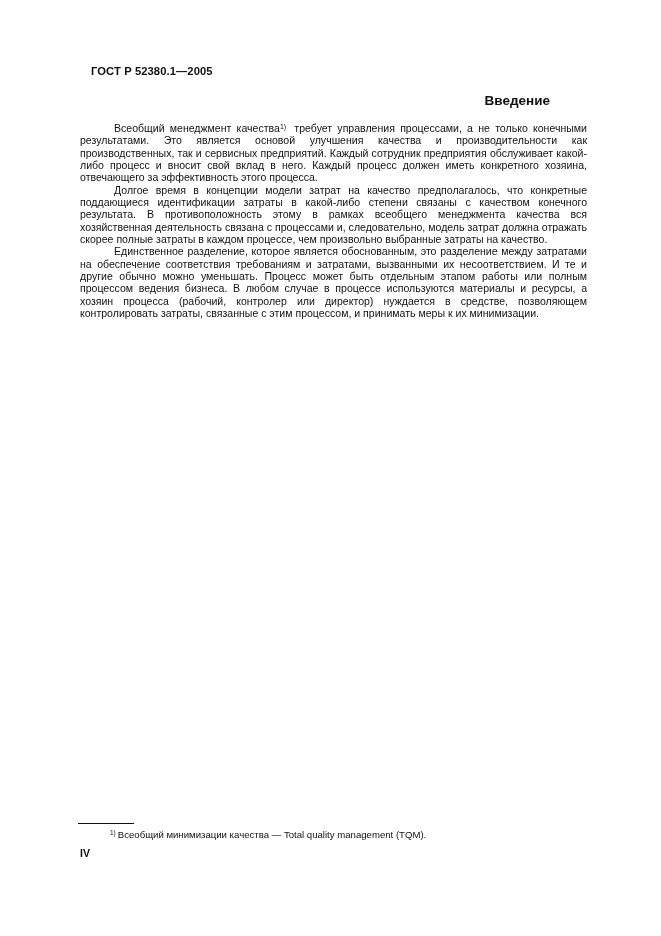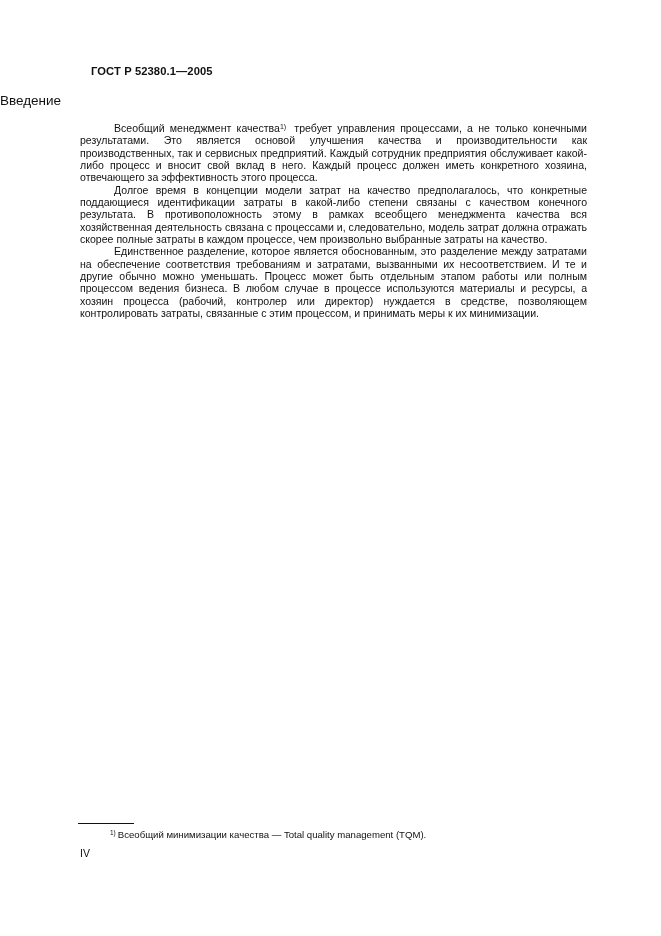--- a/index.html
+++ b/index.html
@@ -1,26 +1,26 @@
 <!DOCTYPE html>
 <html><head>
 <meta charset="utf-8">
 <style>
   html, body { margin: 0; padding: 0; background: #ffffff; }
   body { width: 661px; height: 936px; position: relative; overflow: hidden;
          font-family: "Liberation Sans", sans-serif; color: #111111; }
   .header { position: absolute; left: 80px; top: 65px; font-size: 11.2px; font-weight: bold; letter-spacing: 0.1px; margin-left: 11px; }
-  .title { position: absolute; left: 0; width: 550px; top: 93px; text-align: left; font-size: 13.5px; font-weight: normal; }
+  .title { position: absolute; left: 0; width: 550px; top: 93px; text-align: right; font-size: 13.5px; font-weight: bold; }
   .content { position: absolute; left: 80px; top: 122px; width: 507px; font-size: 10.55px; line-height: 12.35px; text-align: justify; }
   .content p { margin: 0; text-indent: 34px; }
   sup.fn { font-size: 7px; vertical-align: 3px; line-height: 0; margin-right: 3px; }
   .fn-rule { position: absolute; left: 78px; top: 823px; width: 56px; height: 1px; border-top: 1.2px solid #111; }
   .footnote { position: absolute; left: 110px; top: 829px; font-size: 9.6px; }
   .footnote sup { font-size: 6.5px; vertical-align: 3px; line-height: 0; margin-right: 2px; }
-  .page-num { position: absolute; left: 80px; top: 847px; font-size: 10.5px; }
+  .page-num { position: absolute; left: 80px; top: 847px; font-size: 10.5px; font-weight: bold; }
 </style>
 </head>
 <body>
 
 <div class="header">ГОСТ Р 52380.1—2005</div>
 
 <div class="title">Введение</div>
 
 <div class="content">
   <p><span>Всеобщий менеджмент качества</span><sup class="fn">1)</sup><span> требует управления процессами, а не только конечными результатами. Это является основой улучшения качества и производительности как производственных, так и сервисных предприятий. Каждый сотрудник предприятия обслуживает какой-либо процесс и вносит свой вклад в него. Каждый процесс должен иметь конкретного хозяина, отвечающего за эффективность этого процесса.</span></p>

